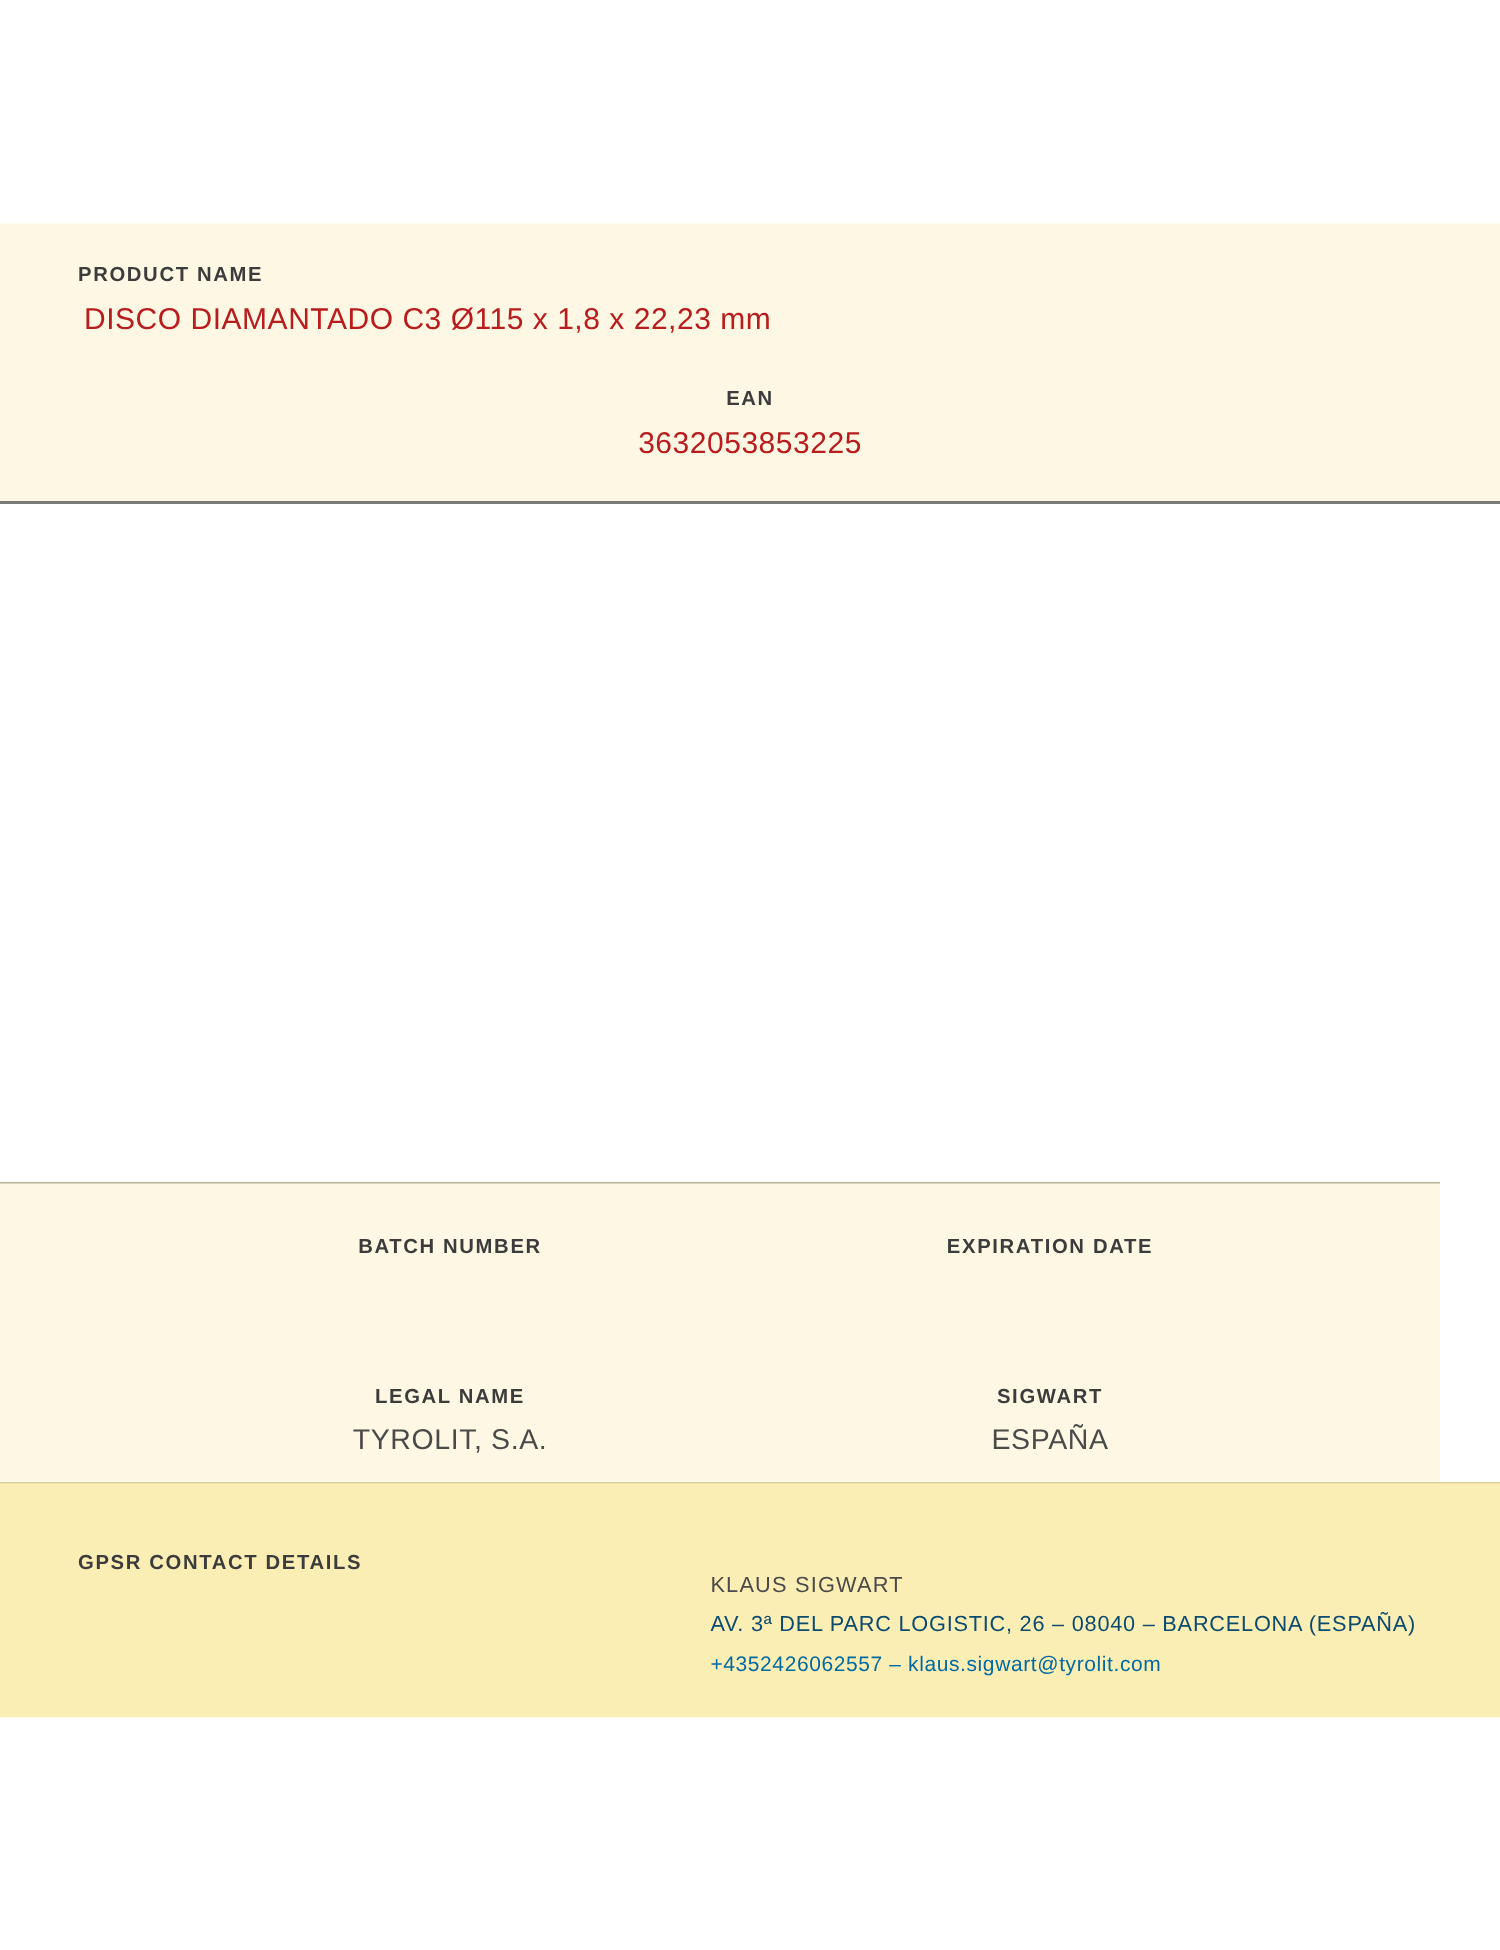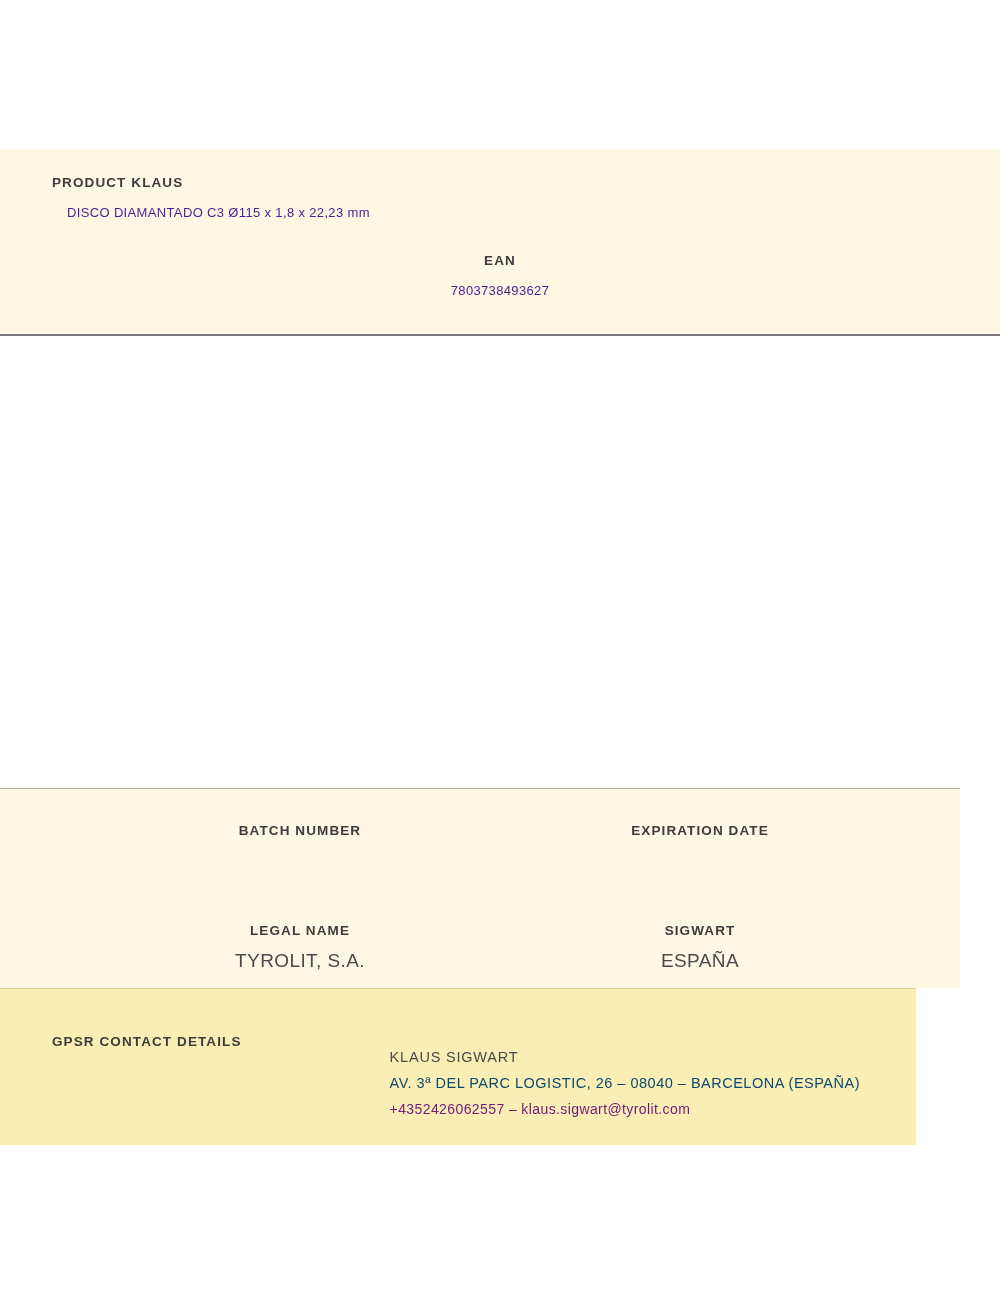--- a/index.html
+++ b/index.html
@@ -39,24 +39,24 @@
     padding: 26px 52px 0 52px;
   }
   .field-label {
     font-size: 13.5px;
     font-weight: bold;
     letter-spacing: 1.1px;
     color: #3c3c3c;
     margin: 0 0 12px 0;
   }
   .field-value {
-    font-size: 13px;
+    font-size: 20px;
     letter-spacing: 0.35px;
-    color: #4c1d95;
-    margin: 15px;
+    color: #b91c1c;
+    margin: 4px;
   }
   .gap-block {
     margin-top: 33px;
     text-align: center;
   }
 
   
   .middle-blank {
     position: absolute;
     top: 336px;
@@ -107,21 +107,21 @@
     color: #4a4a4a;
     margin: 12px 0 0 0;
     min-height: 17px;
   }
 
   
   .gpsr-block {
     position: absolute;
     top: 988px;
     left: 0;
-    width: 916px;
+    width: 1000px;
     height: 157px;
     background: #fbeeb5;
     border-top: 1px solid #ded1a0;
     box-sizing: border-box;
     padding: 0 52px;
   }
   .gpsr-inner {
     position: relative;
     height: 100%;
   }
@@ -149,45 +149,45 @@
   }
   .gpsr-lines .l2 {
     font-size: 14.5px;
     letter-spacing: 0.5px;
     color: #0c4a6e;
     margin-bottom: 10px;
   }
   .gpsr-lines .l3 {
     font-size: 14px;
     letter-spacing: 0.4px;
-    color: #701a75;
+    color: #0369a1;
   }
 
   
   .bottom-blank {
     position: absolute;
     top: 1145px;
     left: 0;
     width: 1000px;
     height: 155px;
     background: #ffffff;
   }
 </style>
 </head>
 <body>
 
 <div class="page">
 
   <div class="product-block">
     <div class="product-inner">
-      <div class="field-label">PRODUCT KLAUS</div>
+      <div class="field-label">PRODUCT NAME</div>
       <div class="field-value">DISCO DIAMANTADO C3 Ø115 x 1,8 x 22,23 mm</div>
       <div class="gap-block">
         <div class="field-label">EAN</div>
-        <div class="field-value">7803738493627</div>
+        <div class="field-value">3632053853225</div>
       </div>
     </div>
   </div>
 
   <div class="middle-blank"></div>
 
   <div class="batch-block">
     <div class="batch-row row1">
       <div class="col col-left-spacer"></div>
       <div class="col col-a">

